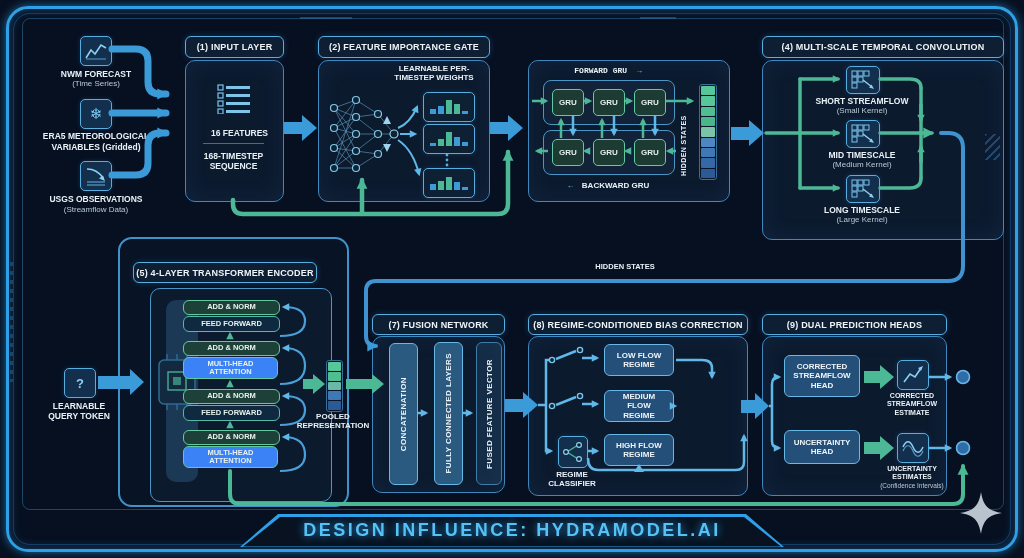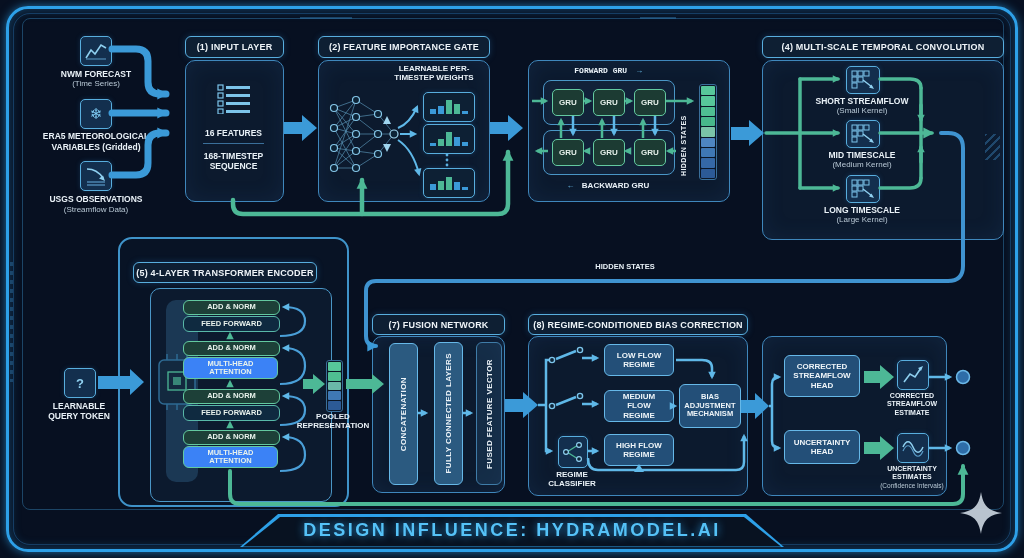--- a/index.html
+++ b/index.html
@@ -95,21 +95,21 @@
           <rect x="9" y="4" width="24" height="3" fill="#7cc4ea" stroke="none"></rect>
         <rect x="1" y="11" width="5" height="5"></rect>
           <rect x="9" y="12" width="24" height="3" fill="#7cc4ea" stroke="none"></rect>
         <rect x="1" y="19" width="5" height="5"></rect>
           <rect x="9" y="20" width="24" height="3" fill="#7cc4ea" stroke="none"></rect>
         <rect x="1" y="27" width="5" height="5"></rect>
           <rect x="9" y="28" width="24" height="3" fill="#7cc4ea" stroke="none"></rect>
       </g>
     </svg>
   </div>
-  <div class="lbl abs" style="left:187px;top:128px;width:93px;font-size:8.5px;">16 FEATURES</div>
+  <div class="lbl abs" style="left:187px;top:128px;width:93px;font-size:8.5px;padding-left:6px;">16 FEATURES</div>
   <div class="abs" style="left:203px;top:143px;width:61px;height:1px;background:#3a6f9a;"></div>
   <div class="lbl abs" style="left:203px;top:151px;width:61px;font-size:8.5px;">168-TIMESTEP SEQUENCE</div>
 
   <div class="pill abs" style="left:318px;top:36px;width:170px;height:20px;">(2) FEATURE IMPORTANCE GATE</div>
   <div class="sec abs" style="left:318px;top:60px;width:170px;height:140px;"></div>
   <div class="lbl abs" style="left:382px;top:64px;width:104px;font-size:8px;">LEARNABLE PER-TIMESTEP WEIGHTS</div>
   <div class="abs" style="left:324px;top:90px;">
     <svg width="78" height="96" viewBox="0 0 78 96">
       <g stroke="#6fb6dc" stroke-width=".7" opacity=".75">
         <line x1="10" y1="18" x2="32" y2="10"></line>
@@ -325,34 +325,34 @@
   </div>
   <div class="vbar abs" style="left:476px;top:342px;width:24px;height:141px;background:rgba(43,90,128,.3);border:1px solid #3f7ca8;">
     <span class="vtext" style="font-size:8px;">FUSED FEATURE VECTOR</span>
   </div>
 
   <div class="pill abs" style="left:528px;top:314px;width:218px;height:19px;">(8) REGIME-CONDITIONED BIAS CORRECTION</div>
   <div class="sec abs" style="left:528px;top:336px;width:218px;height:158px;"></div>
   <div class="bluebox abs" style="left:604px;top:344px;width:70px;height:32px;font-size:8px;padding:0 8px;box-sizing:border-box;">LOW FLOW REGIME</div>
   <div class="bluebox abs" style="left:604px;top:390px;width:70px;height:32px;font-size:8px;padding:0 6px;box-sizing:border-box;">MEDIUM FLOW REGIME</div>
   <div class="bluebox abs" style="left:604px;top:434px;width:70px;height:32px;font-size:8px;padding:0 8px;box-sizing:border-box;">HIGH FLOW REGIME</div>
-  <div class="bluebox abs" style="left:679px;top:384px;width:62px;height:44px;font-size:7.5px;padding:0 4px;box-sizing:border-box;">BIAS ADJUSTMENT MECHANISM</div>
   <div class="iconbox abs" style="left:558px;top:436px;width:28px;height:30px;">
     <svg width="22" height="24" viewBox="0 0 22 24">
         <g stroke="#4db896" stroke-width="1.3" fill="none">
           <line x1="5" y1="12" x2="16" y2="5"></line>
           <line x1="5" y1="12" x2="16" y2="19"></line>
         </g>
         <circle cx="4" cy="12" r="2.4" fill="#0d2336" stroke="#8fd0f0" stroke-width="1.2"></circle>
         <circle cx="17" cy="5" r="2.4" fill="#0d2336" stroke="#8fd0f0" stroke-width="1.2"></circle>
         <circle cx="17" cy="19" r="2.4" fill="#0d2336" stroke="#8fd0f0" stroke-width="1.2"></circle>
       </svg>
   </div>
   <div class="lbl abs" style="left:536px;top:470px;width:72px;font-size:8px;">REGIME CLASSIFIER</div>
 
+  <div class="pill abs" style="left:762px;top:314px;width:183px;height:19px;">(9) DUAL PREDICTION HEADS</div>
   <div class="sec abs" style="left:762px;top:336px;width:183px;height:158px;"></div>
   <div class="bluebox abs" style="left:784px;top:355px;width:76px;height:42px;font-size:8px;padding:0 6px;box-sizing:border-box;">CORRECTED STREAMFLOW HEAD</div>
   <div class="bluebox abs" style="left:784px;top:430px;width:76px;height:34px;font-size:8px;padding:0 10px;box-sizing:border-box;">UNCERTAINTY HEAD</div>
   <div class="iconbox abs" style="left:897px;top:360px;width:30px;height:28px;">
     <svg width="22" height="20" viewBox="0 0 22 20">
         <polyline points="2,17 8,9 13,12 19,3" fill="none" stroke="#8fd0f0" stroke-width="1.6"></polyline>
         <polygon points="21,1 16,3 19,6" fill="#8fd0f0"></polygon>
       </svg>
   </div>
   <div class="lbl abs" style="left:874px;top:392px;width:76px;font-size:7px;">CORRECTED STREAMFLOW ESTIMATE</div>

